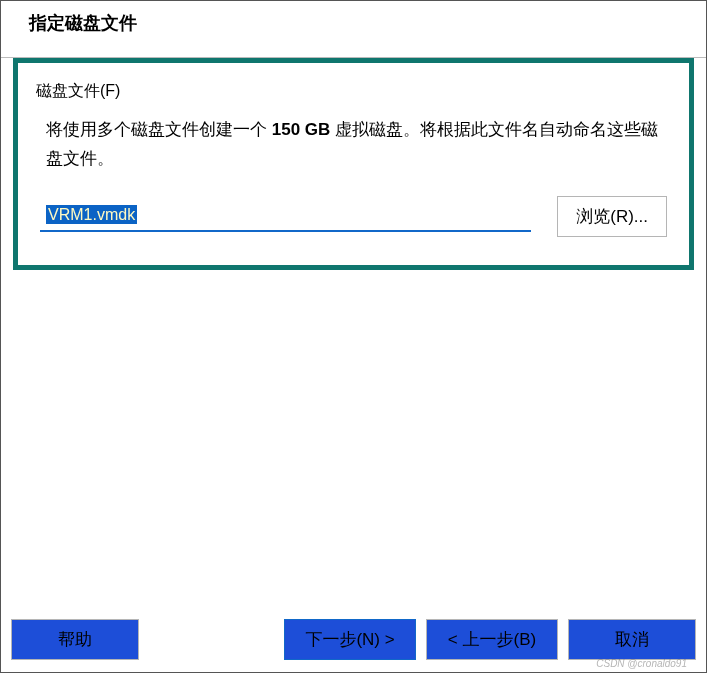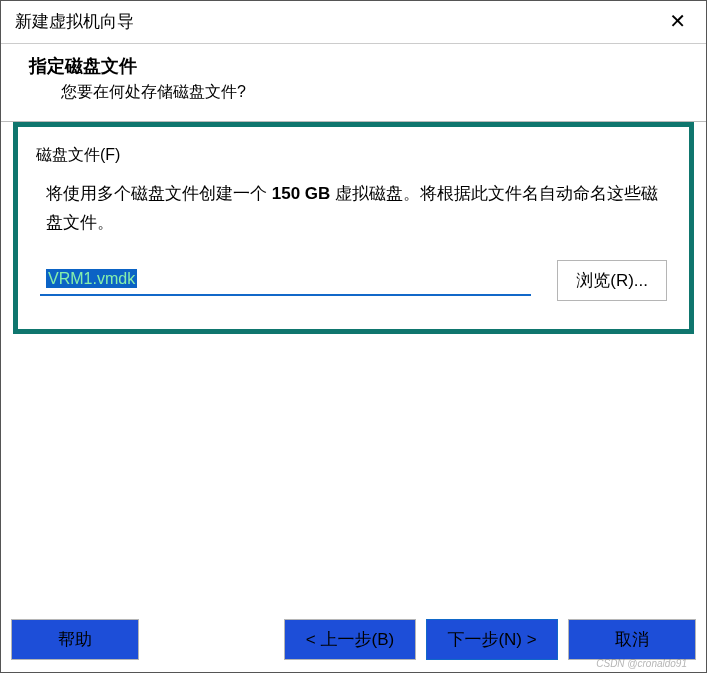--- a/index.html
+++ b/index.html
@@ -82,21 +82,21 @@
   flex: 1;
   border: none;
   border-bottom: 2px solid #1168c9;
   font-size: 16px;
   padding: 6px 6px;
   font-family: inherit;
   outline: none;
 }
 .file-input .selected {
   background: #0b63c5;
-  color: #86efac;
+  color: #fef9c3;
   padding: 1px 2px;
 }
 .browse-btn {
   border: 1px solid #b5b5b5;
   background: #fff;
   padding: 8px 18px;
   font-size: 17px;
   cursor: pointer;
   font-family: inherit;
   margin-left: 8px;
@@ -139,28 +139,23 @@
   color: rgba(120,120,120,0.55);
   font-style: italic;
   pointer-events: none;
 }
 </style>
 </head>
 <body>
 
 <div class="window">
 
-  <div class="titlebar">
-    <span>新建虚拟机向导</span>
-    <span class="close">✕</span>
-  </div>
 
   <div class="header">
     <div class="heading">指定磁盘文件</div>
-    <div class="sub">您要在何处存储磁盘文件?</div>
   </div>
 
   <hr class="divider">
 
   <div class="section">
     <div class="section-label">磁盘文件(F)</div>
     <div class="section-desc">
       <span>将使用多个磁盘文件创建一个 </span><span class="disk-size">150 GB</span><span> 虚拟磁盘。将根据此文件名自动命名这些磁盘文件。</span>
     </div>
     <div class="file-row">
@@ -169,20 +164,20 @@
       </div>
       <button class="browse-btn">浏览(R)...</button>
     </div>
   </div>
 
   <div class="spacer"></div>
 
   <div class="button-bar">
     <button class="btn btn-help">帮助</button>
     <div class="spacer"></div>
+    <button class="btn btn-nav btn-primary">下一步(N) &gt;</button>
     <button class="btn btn-nav">&lt; 上一步(B)</button>
-    <button class="btn btn-nav btn-primary">下一步(N) &gt;</button>
     <button class="btn btn-cancel">取消</button>
   </div>
 
 </div>
 
 <div class="watermark">CSDN @cronaldo91</div>
 
 </body></html>

